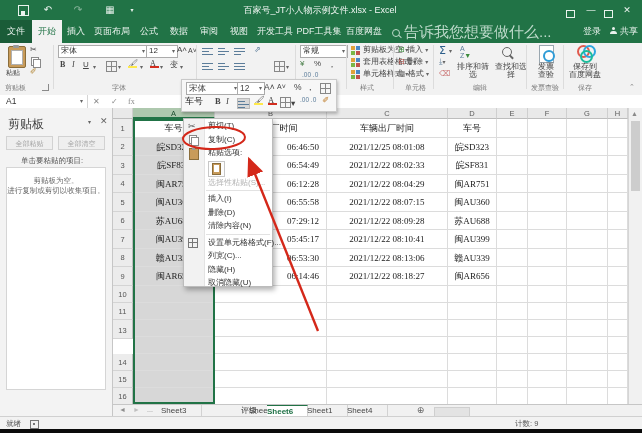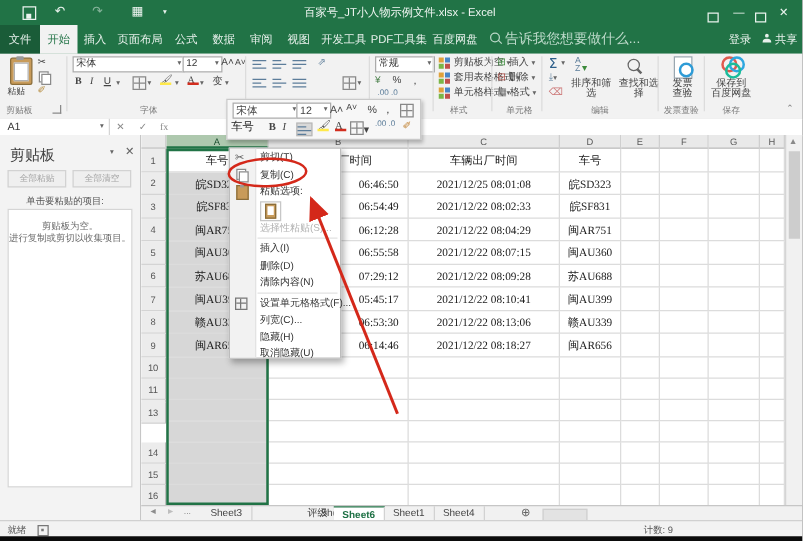--- a/index.html
+++ b/index.html
@@ -12,21 +12,21 @@
   .floppy{top:5px;width:9px;height:9px;border:1px solid #eaf3ee;}
   .floppy:after{content:"";position:absolute;left:2px;bottom:0;width:4px;height:4px;background:#eaf3ee;}
   #title-text{top:4px;left:160px;width:320px;text-align:center;font-size:9px;color:#f2f7f4;white-space:nowrap;}
   .winbtn{top:3px;width:16px;height:14px;color:#eaf3ee;font-size:9px;line-height:14px;text-align:center;}
   .maxbox{top:7px;width:7px;height:6px;border:1px solid #eaf3ee;}
   
   #tabrow{left:0;top:20px;width:642px;height:23px;background:#217346;}
   .rtab{top:0;height:23px;line-height:23px;font-size:9px;color:#e8f1ec;text-align:center;}
   .rtab.file{background:#1a5c38;}
   .rtab.active{background:#f2f2f2;color:#217346;}
-  #tellme{top:0;height:23px;line-height:23px;font-size:11px;color:#bcd9c9;}
+  #tellme{top:0;height:23px;line-height:23px;font-size:15px;color:#bcd9c9;}
   .lens{display:inline-block;width:6px;height:6px;border:1px solid #bcd9c9;border-radius:50%;position:relative;margin-right:4px;}
   .lens:after{content:"";position:absolute;width:4px;height:1px;background:#bcd9c9;transform:rotate(45deg);left:5px;top:6px;}
   .person{display:inline-block;width:7px;height:7px;position:relative;margin-right:3px;}
   .person:before{content:"";position:absolute;left:2px;top:0;width:3px;height:3px;border-radius:50%;background:#e8f1ec;}
   .person:after{content:"";position:absolute;left:0;top:4px;width:7px;height:3px;border-radius:3px 3px 0 0;background:#e8f1ec;}
   
   #ribbon{left:0;top:43px;width:642px;height:52px;background:#f2f2f2;border-bottom:1px solid #d5d5d5;}
   .gsep{top:2px;width:1px;height:44px;background:#dcdcdc;}
   .glabel{font-size:7px;color:#7a7a7a;white-space:nowrap;}
   .ric{font-size:8px;color:#444;white-space:nowrap;}
@@ -108,21 +108,21 @@
   .mi-clip:before{content:"";position:absolute;left:2px;top:-1px;width:3px;height:2px;background:#999;}
   .mi-grid{left:4px;top:2px;width:8px;height:8px;border:1px solid #777;}
   .mi-grid:before{content:"";position:absolute;left:0;top:3px;width:8px;height:1px;background:#777;}
   .mi-grid:after{content:"";position:absolute;left:3px;top:0;width:1px;height:8px;background:#777;}
   .pastebtn{position:absolute;left:24px;top:1px;width:15px;height:14px;border:1px solid #c7c7c7;background:#fdfdfd;}
   .pastebtn i{position:absolute;left:3px;top:1px;width:7px;height:10px;background:#c89b5a;border:1px solid #8a6d3b;}
   .pastebtn i:before{content:"";position:absolute;left:1px;top:1px;width:5px;height:7px;background:#fff;}
   
   #sheetbar{left:113px;top:404px;width:529px;height:12px;background:#f1f1f1;border-top:1px solid #c6c6c6;box-sizing:border-box;}
   .snav{top:1px;font-size:7px;color:#8d8d8d;}
-  .stab{top:0;height:11px;line-height:11px;font-size:8px;color:#444;text-align:center;border-right:1px solid #d2d2d2;}
+  .stab{top:0;height:11px;line-height:11px;font-size:8px;color:#444;border-right:1px solid #d2d2d2;}
   .stab.active{background:#fff;color:#1e7145;font-weight:bold;border-top:1px solid #217346;}
   #addsheet{top:0px;width:11px;height:11px;border-radius:50%;font-size:9px;line-height:11px;text-align:center;color:#666;}
   #hsb{top:2px;left:321px;width:34px;height:8px;background:#e3e3e3;border:1px solid #cfcfcf;}
   
   #statusbar{left:0;top:416px;width:642px;height:13px;background:#f2f2f2;border-top:1px solid #d0d0d0;box-sizing:border-box;}
   #statusbar .txt{top:2px;font-size:7.5px;color:#555;}
   #macroicon{left:30px;top:3px;width:7px;height:7px;border:1px solid #777;}
   #macroicon:after{content:"";position:absolute;left:1.5px;top:1.5px;width:2px;height:2px;background:#777;}
   #blackstrip{left:0;top:429px;width:642px;height:4px;background:#0b0b0b;z-index:95;}
   

